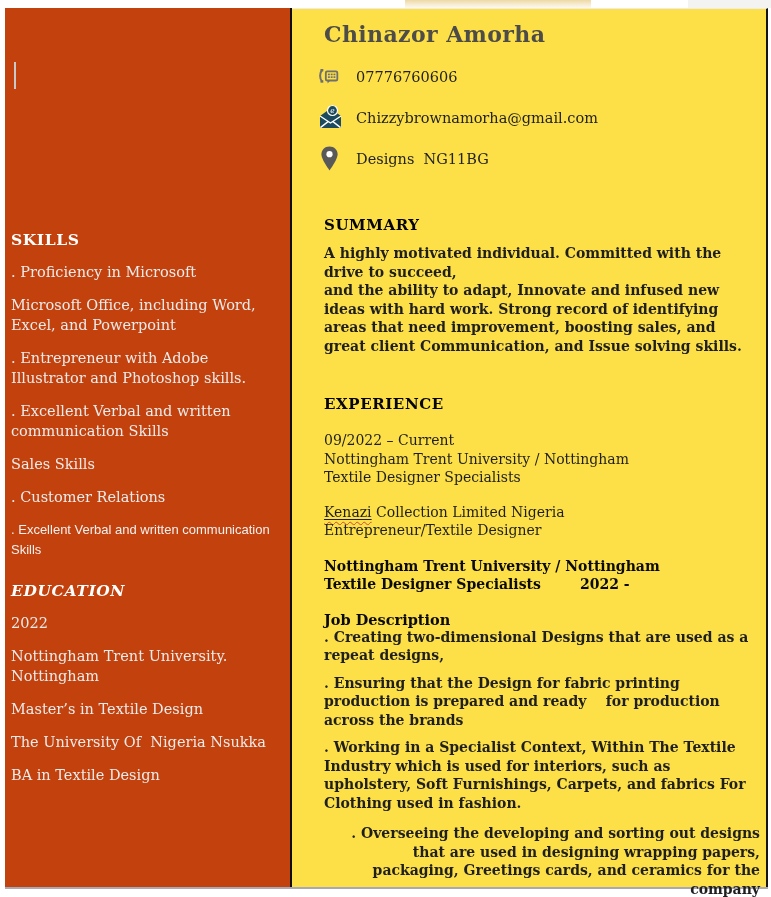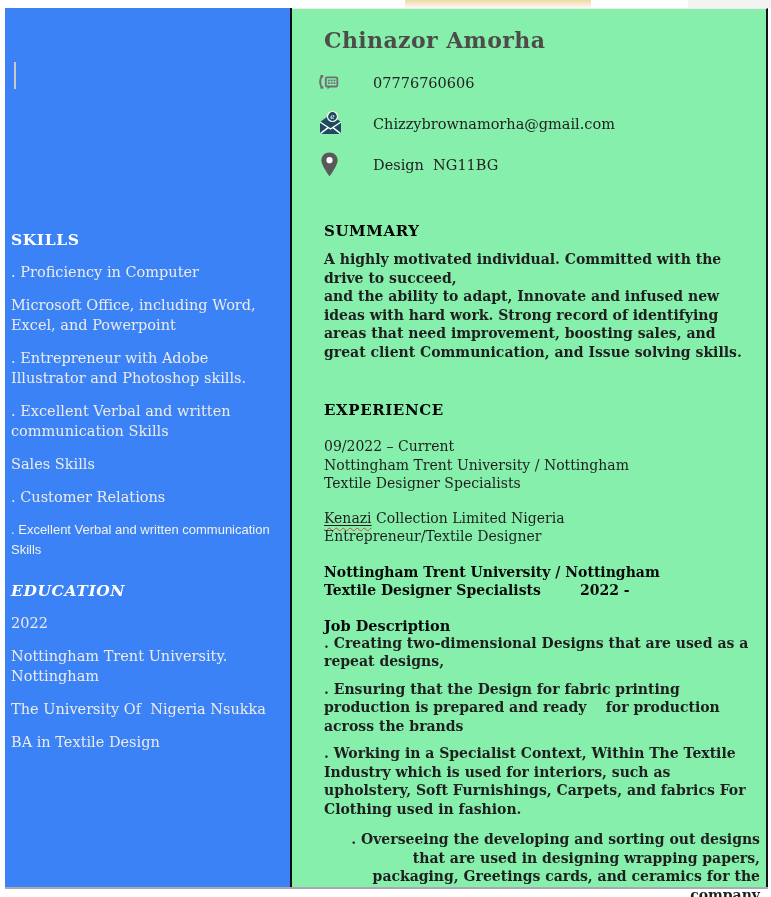--- a/index.html
+++ b/index.html
@@ -10,38 +10,38 @@
   }
   .top-accent{position:absolute;left:405px;top:0;width:186px;height:8px;
     background:linear-gradient(#eed9a5 0%,#f7ecd2 55%,#fdf9ef 100%);}
   .top-right-patch{position:absolute;left:688px;top:0;width:83px;height:8px;background:#f3f3f1;}
   .card{
     position:absolute;left:5px;top:8px;width:763px;height:881px;
     display:flex;border-bottom:2px solid #a9a9b6;box-sizing:border-box;
   }
   
   .sidebar{
-    width:287px;min-width:287px;box-sizing:border-box;background:#3b82f6;
+    width:287px;min-width:287px;box-sizing:border-box;background:#c2410c;
     border-right:2px solid #0e0e0e;position:relative;
     padding:222px 8px 0 6px;color:#ededed;
   }
   .cursor{position:absolute;left:9px;top:54px;width:2px;height:27px;background:#c9c9c9;}
   .side-h{font-size:15.5px;font-weight:bold;color:#ffffff;letter-spacing:.6px;margin:0;}
   .side-h.edu{margin-top:21px;font-style:italic;}
   .s-item{font-size:14.5px;line-height:20px;margin:13px 0 0 0;white-space:pre-wrap;color:#ececec;}
   .s-item.alt{font-family:"Liberation Sans","DejaVu Sans",sans-serif;font-size:13px;line-height:20px;color:#f1f1f1;}
   
   .main{
-    flex:1;box-sizing:border-box;background:#86efac;
+    flex:1;box-sizing:border-box;background:#fde047;
     border-right:2px solid #141414;border-top:1px solid #ececea;
-    padding:18px 6px 0 32px;color:#1f1f1f;
+    padding:12px 6px 0 32px;color:#1f1f1f;
   }
   .name{font-size:22px;font-weight:bold;color:#4d4c48;margin:0;letter-spacing:.4px;}
   .contact-list{margin:16px 0 0 -7px;}
-  .contact-row{display:flex;align-items:center;gap:28px;margin-bottom:14px;min-height:27px;}
+  .contact-row{display:flex;align-items:center;gap:11px;margin-bottom:14px;min-height:27px;}
   .contact-row .txt{font-size:14.5px;white-space:pre-wrap;color:#232323;}
   .icon-box{width:28px;display:flex;justify-content:flex-start;}
   .sec-h{font-size:15px;font-weight:bold;color:#050505;letter-spacing:.6px;margin:0;}
   .sec-h.summary{margin-top:44px;}
   .sec-h.exp{margin-top:40px;}
   .para{font-size:14px;line-height:18.5px;margin:10px 0 0 0;white-space:pre-wrap;font-weight:bold;}
   .job{margin-top:18px;font-size:14px;line-height:18.5px;}
   .job .ln{white-space:pre-wrap;}
   .job2{margin-top:16px;}
   .bold-block{margin-top:17px;font-size:14px;line-height:18.5px;font-weight:bold;color:#0a0a0a;}
@@ -58,31 +58,32 @@
 
 <div class="top-accent"></div>
 <div class="top-right-patch"></div>
 
 <div class="card">
 
   <aside class="sidebar">
     <div class="cursor"></div>
 
     <h2 class="side-h">SKILLS</h2>
-    <p class="s-item">. Proficiency in Computer</p>
+    <p class="s-item">. Proficiency in Microsoft</p>
     <p class="s-item">Microsoft Office, including Word, Excel, and Powerpoint</p>
     <p class="s-item">. Entrepreneur with Adobe Illustrator and Photoshop skills.</p>
     <p class="s-item">. Excellent Verbal and written communication Skills</p>
     <p class="s-item">Sales Skills</p>
     <p class="s-item">. Customer Relations</p>
     <p class="s-item alt">. Excellent Verbal and written communication Skills</p>
 
     <h2 class="side-h edu">EDUCATION</h2>
     <p class="s-item">2022</p>
     <p class="s-item">Nottingham Trent University. Nottingham</p>
+    <p class="s-item">Master’s in Textile Design</p>
     <p class="s-item">The University Of  Nigeria Nsukka</p>
     <p class="s-item">BA in Textile Design</p>
   </aside>
 
   <main class="main">
 
     <h1 class="name">Chinazor Amorha</h1>
 
     <div class="contact-list">
       <div class="contact-row">
@@ -117,21 +118,21 @@
         <span class="txt">Chizzybrownamorha@gmail.com</span>
       </div>
 
       <div class="contact-row">
         <span class="icon-box">
           <svg width="25" height="27" viewBox="0 0 24 26">
             <path d="M12 1.5 C7.4 1.5 4.2 4.9 4.2 9 C4.2 14.2 12 24.5 12 24.5 C12 24.5 19.8 14.2 19.8 9 C19.8 4.9 16.6 1.5 12 1.5 Z" fill="#595959"></path>
             <circle cx="12" cy="8.8" r="3" fill="#fffefa"></circle>
           </svg>
         </span>
-        <span class="txt">Design  NG11BG</span>
+        <span class="txt">Designs  NG11BG</span>
       </div>
     </div>
 
     <h3 class="sec-h summary">SUMMARY</h3>
     <p class="para" style="white-space:pre-line;">A highly motivated individual. Committed with the drive to succeed,
 and the ability to adapt, Innovate and infused new ideas with hard work. Strong record of identifying areas that need improvement, boosting sales, and great client Communication, and Issue solving skills.</p>
 
     <h3 class="sec-h exp">EXPERIENCE</h3>
 
     <div class="job">

